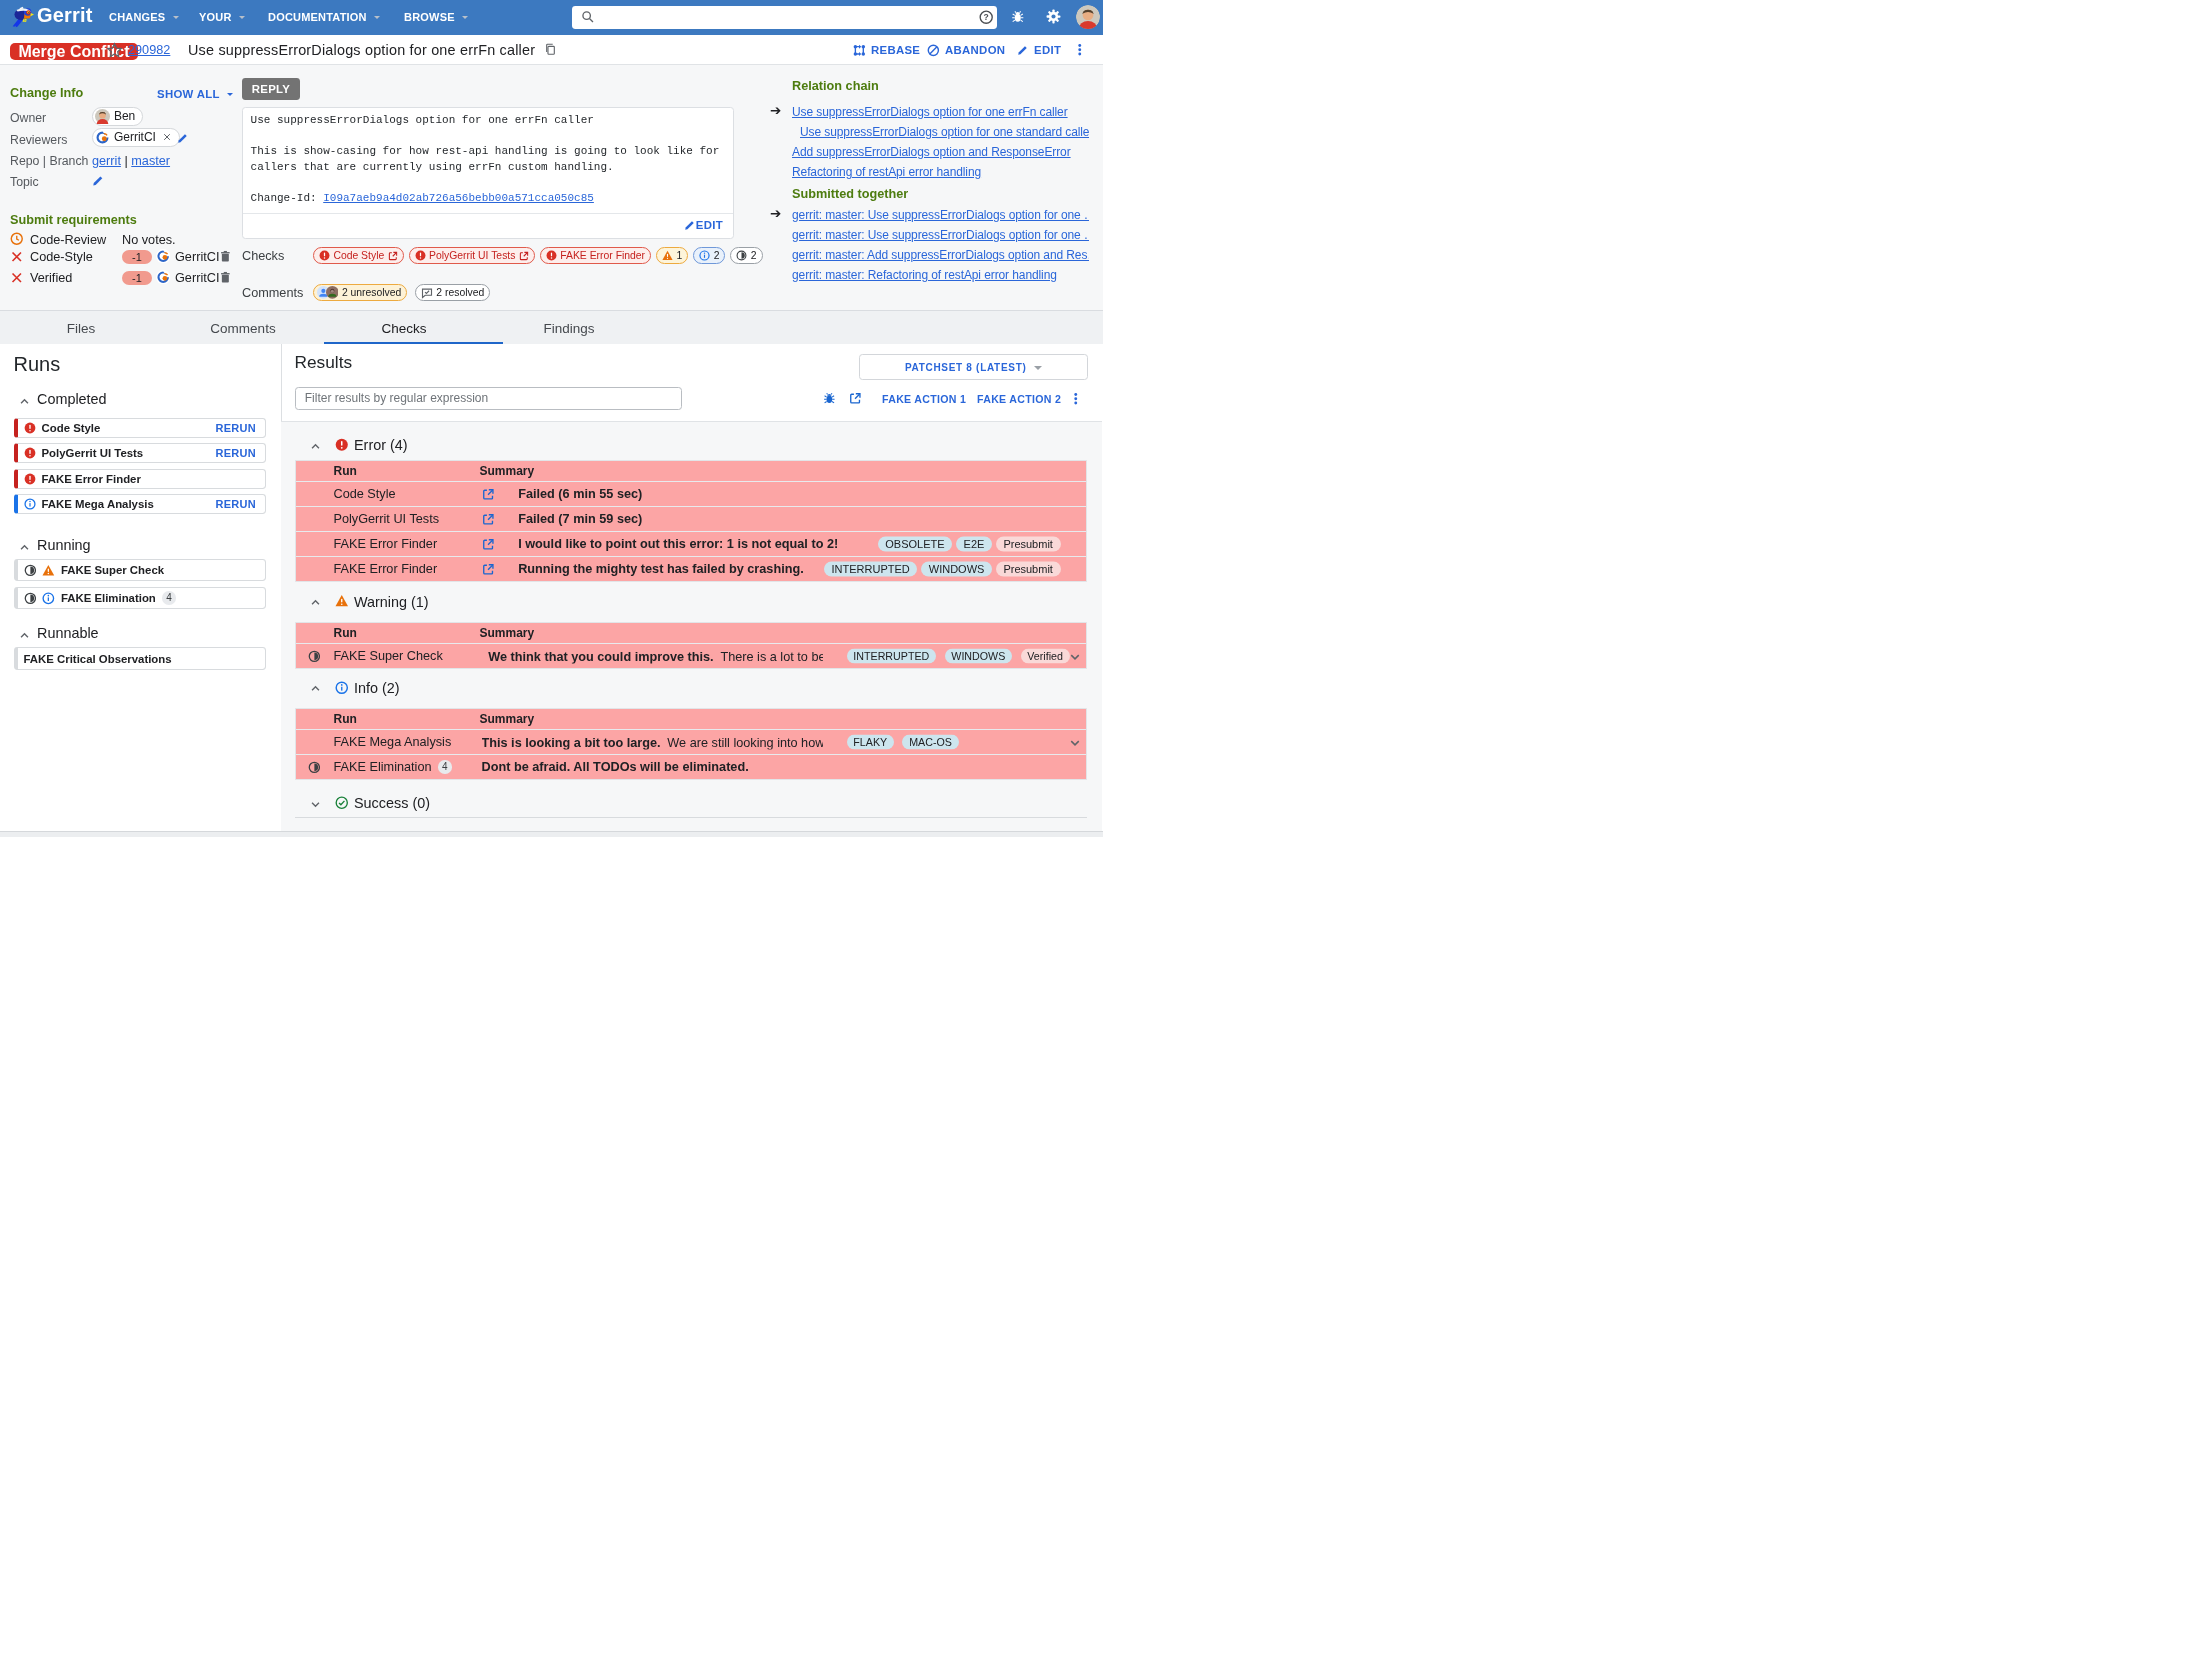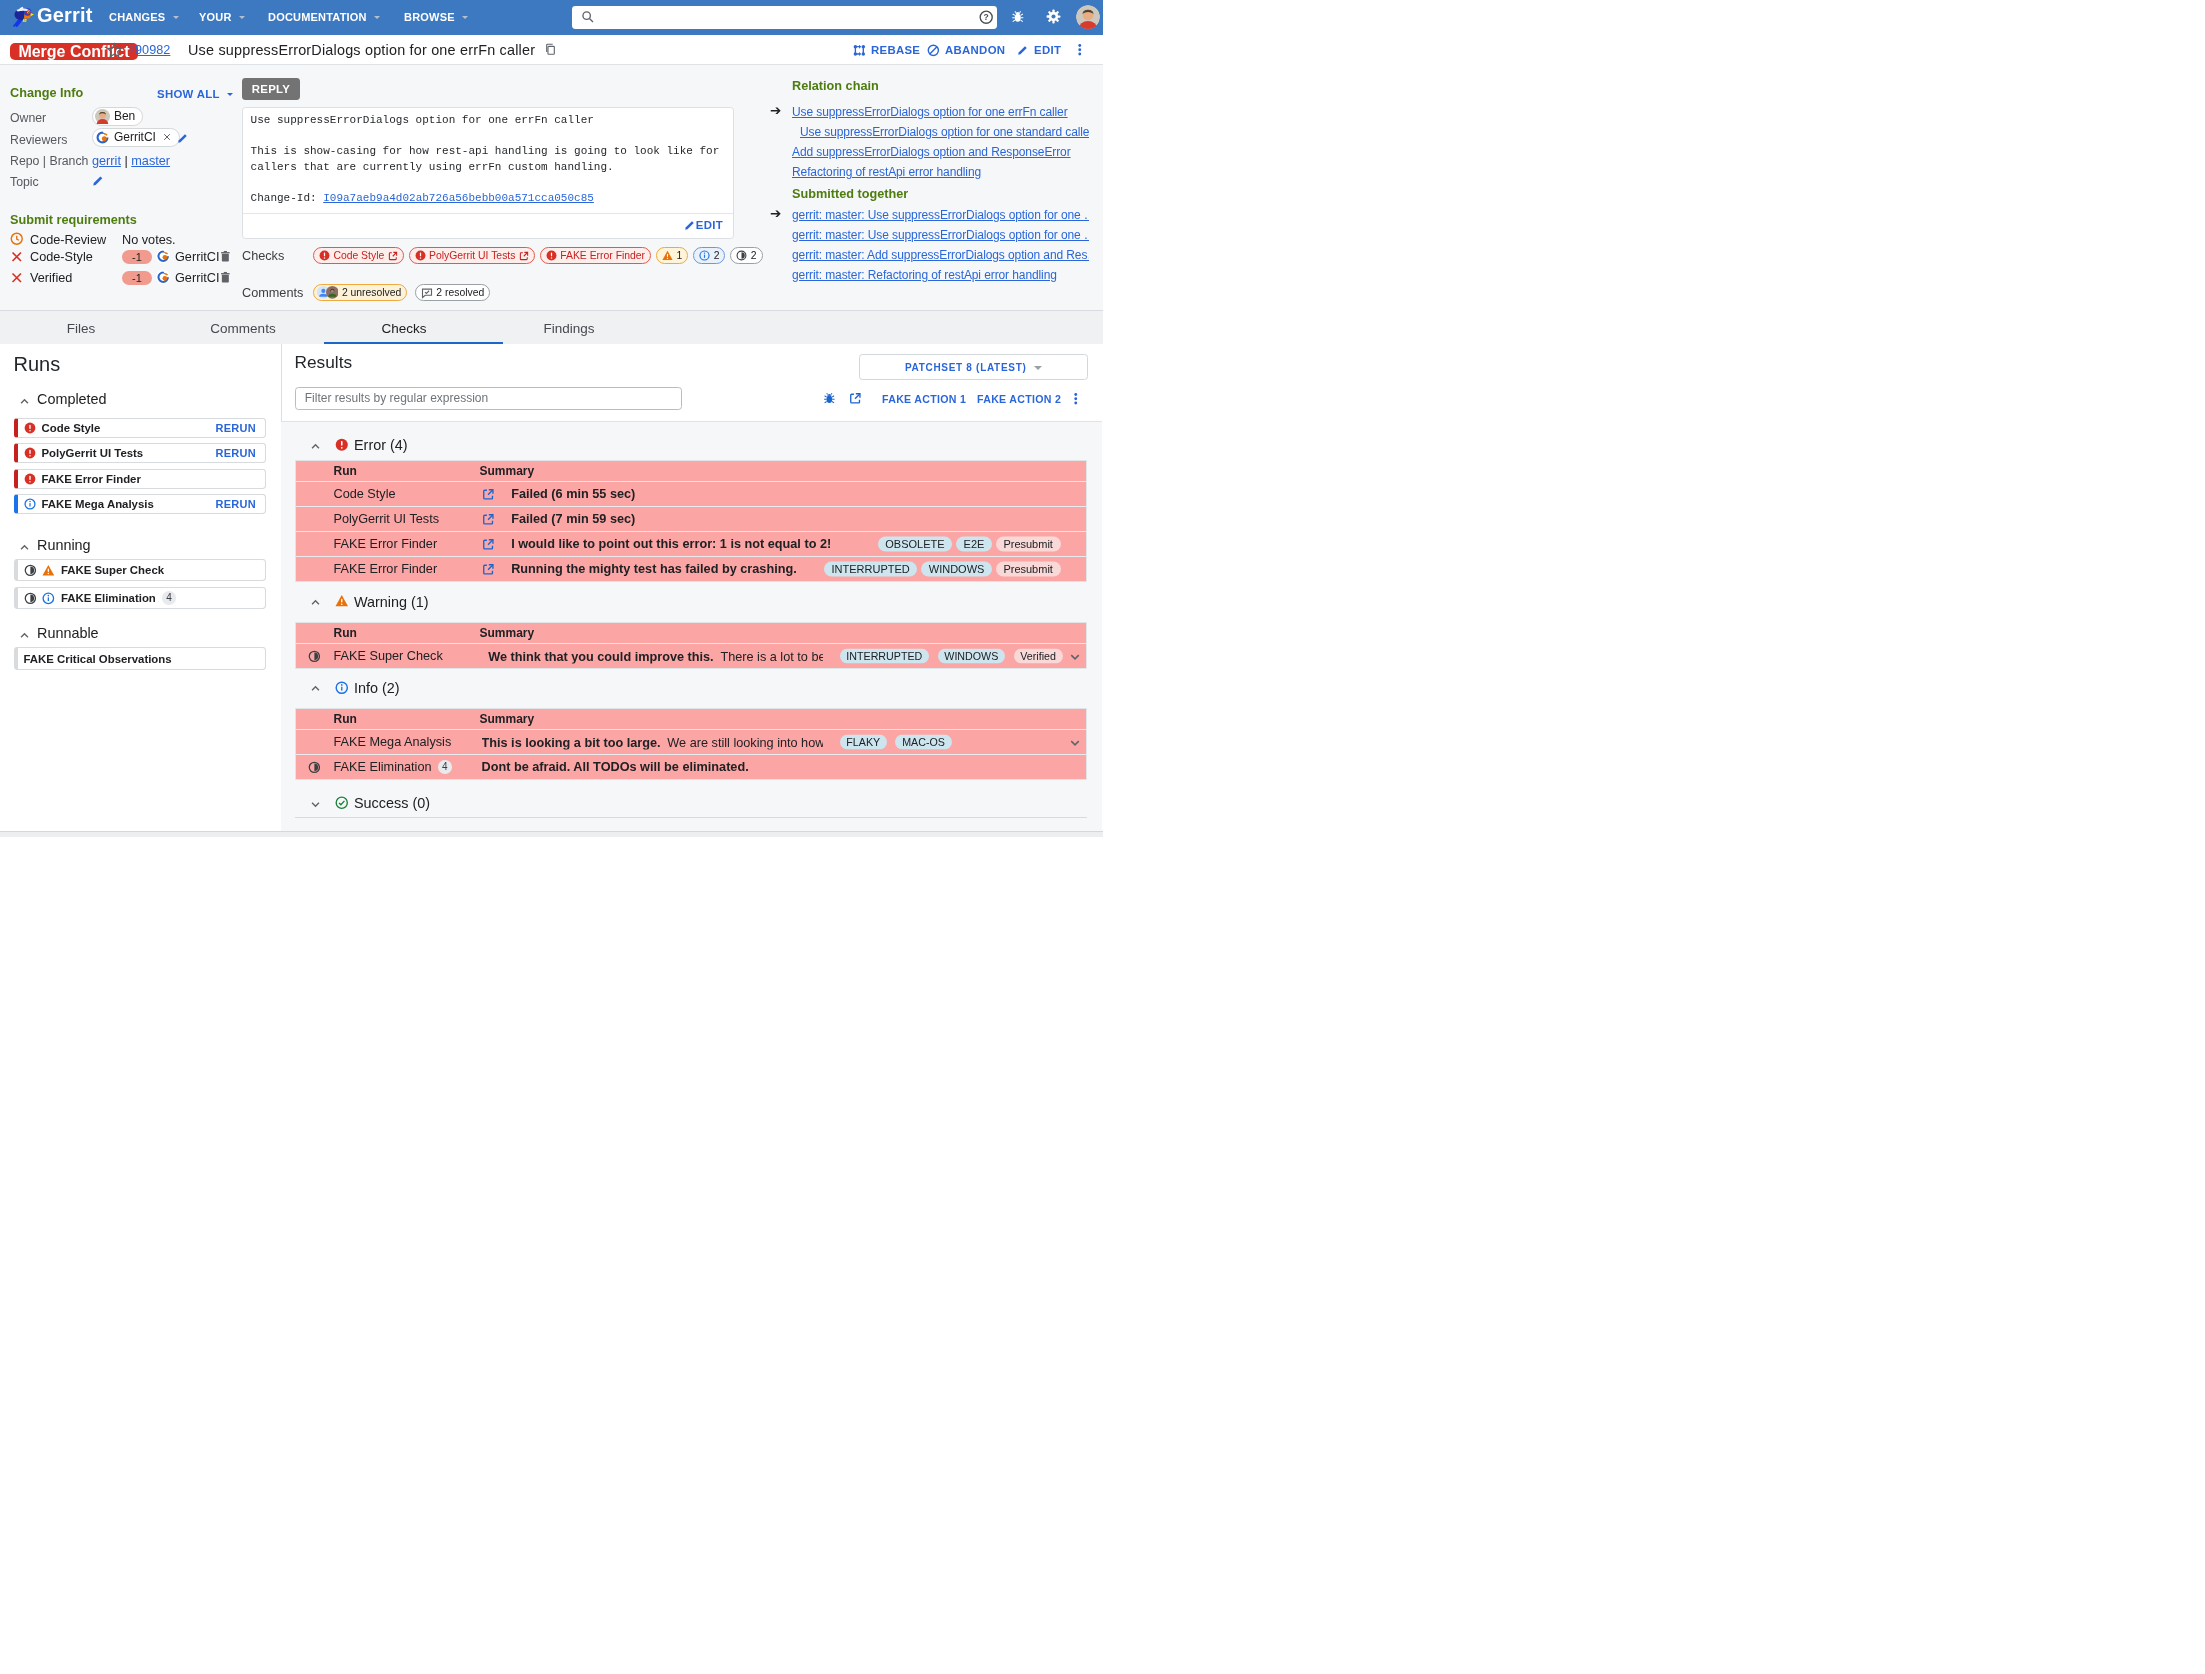--- a/index.html
+++ b/index.html
@@ -43,21 +43,21 @@
   .rcard { position:absolute; left:13.5px; width:252px; background:#fff; border:0.8px solid #d8dbde; border-left-width:4.2px; border-radius:3.4px; display:flex; align-items:center; padding-left:6px; gap:6px; }
   .rcard b { font-size:11.4px; color:#202124; }
   .rerun { position:absolute; right:8.4px; font-size:11px; font-weight:bold; color:#2a66d9; letter-spacing:0.3px; }
   #results { position:absolute; left:281px; top:0; width:821px; height:487px; }
   #resgray { position:absolute; left:0; top:77px; width:821px; height:410px; background:#f6f7f8; border-top:0.8px solid #e0e3e6; }
   .rtable { position:absolute; left:13.5px; width:792px; background:#fca5a5; border:0.8px solid #e2e5e8; border-radius:0.8px; }
   .trow { position:relative; border-top:0.8px solid #e8eaed; }
   .thead { position:relative; height:20px; }
   .thead b { font-size:12px; }
   .cell-run { position:absolute; left:38px; top:50%; transform:translateY(-50%); font-size:12.7px; white-space:nowrap; display:flex; align-items:center; gap:6px; }
-  .cell-sum { position:absolute; left:186px; top:50%; transform:translateY(-50%); font-size:12.7px; white-space:nowrap; display:flex; align-items:center; gap:17px; overflow:hidden; }
+  .cell-sum { position:absolute; left:186px; top:50%; transform:translateY(-50%); font-size:12.7px; white-space:nowrap; display:flex; align-items:center; gap:24px; overflow:hidden; }
   .tags { position:absolute; right:25px; top:50%; transform:translateY(-50%); display:flex; gap:3.8px; }
   .sumtags { display:flex; gap:8.4px; align-items:center; }
   .sumtags .tag { font-size:10.7px; padding:0 6.8px; }
   .tag { display:inline-block; height:15px; line-height:15px; border-radius:7.6px; padding:0 7.6px; font-size:11px; color:#202124; white-space:nowrap; }
   .t-cyan { background:#cde5ee; }
   .t-pink { background:#f9d9d8; }
   .numchip { display:inline-block; height:13.5px; line-height:13.5px; min-width:14.4px; text-align:center; border-radius:6.8px; background:#e8eaed; font-size:10px; color:#3c4043; padding:0 3.4px; }
   #footer { position:absolute; left:0; top:831px; width:1103px; height:6.3px; background:#eceef0; border-top:0.8px solid #d5d8db; }
 </style>
 </head>

